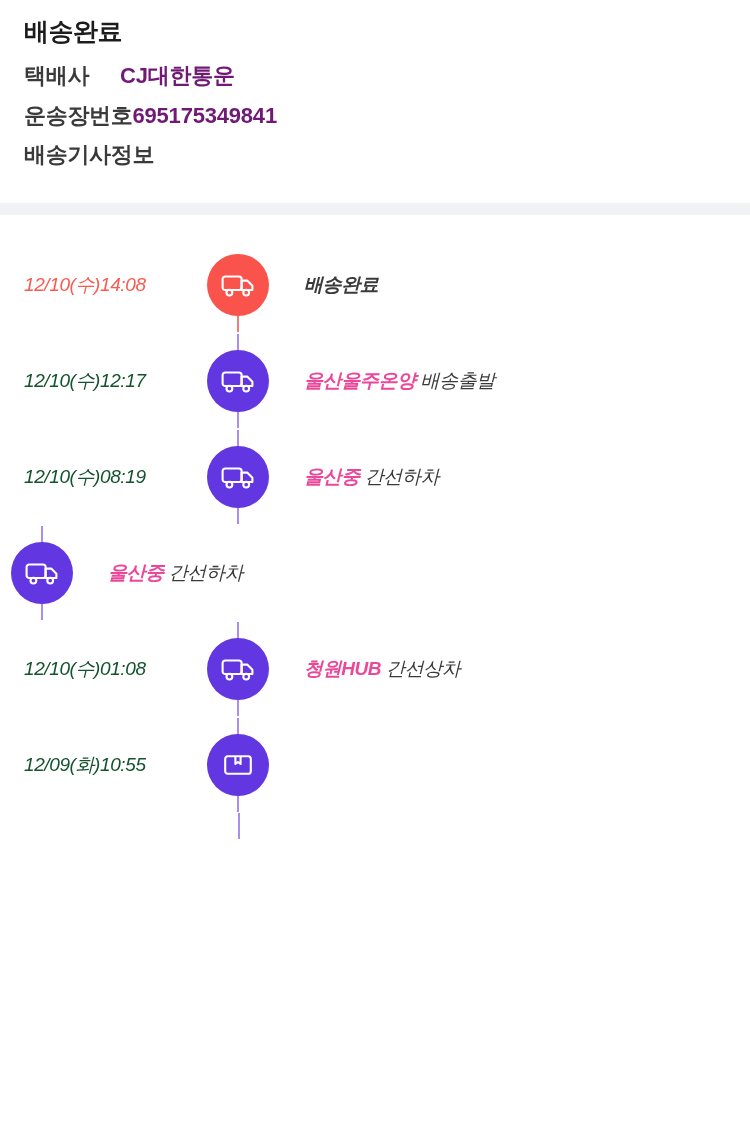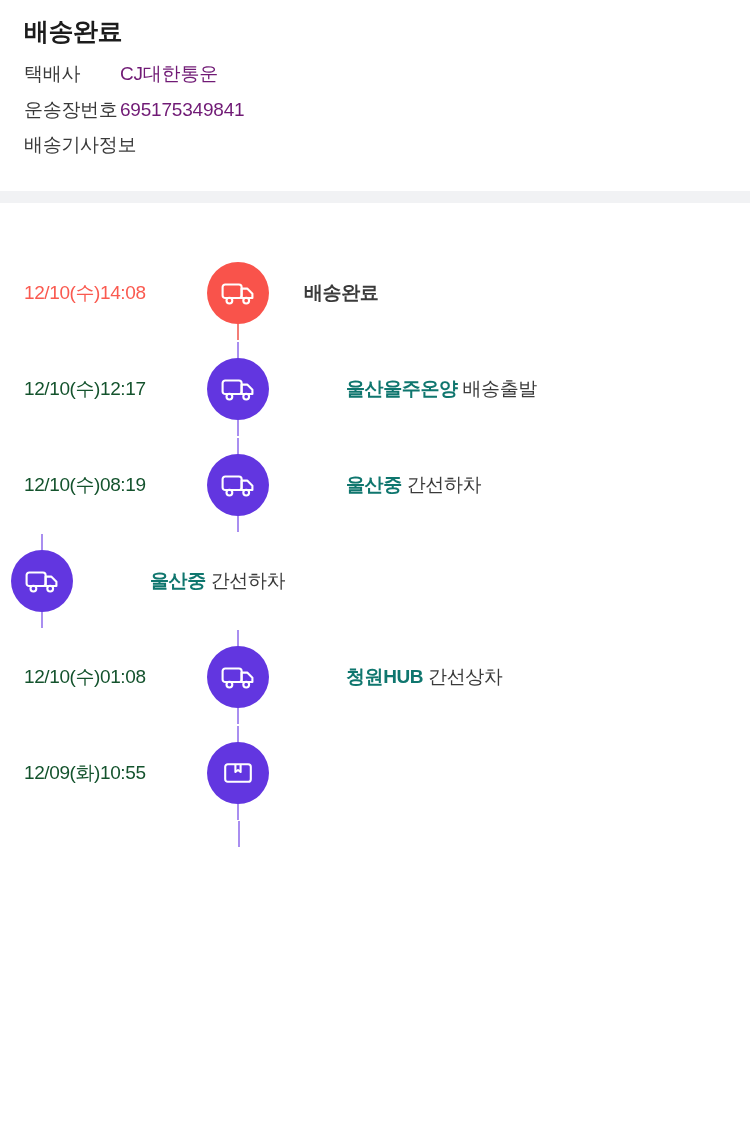--- a/index.html
+++ b/index.html
@@ -27,22 +27,23 @@
     font-weight: bold;
     color: #1c1c1c;
     letter-spacing: -0.5px;
     margin: 0 0 16px 0;
     line-height: 1.2;
   }
   .info-row {
     display: flex;
     align-items: flex-start;
     margin-bottom: 11px;
-    font-size: 19px;
+    font-size: 22px;
     line-height: 1.3;
+    font-weight: bold;
   }
   .info-label {
     color: #3a3a3a;
     letter-spacing: -0.3px;
     min-width: 96px;
   }
   .info-value {
     color: #701a75;
     letter-spacing: -0.2px;
   }
@@ -50,21 +51,22 @@
 
   .divider {
     height: 12px;
     background: #f1f2f4;
     width: 100%;
   }
 
   
   .timeline {
     position: relative;
-    padding: 42px 0 0 0;
+    padding: 22px 0 0 0;
+    font-style: italic;
   }
   .tl-item {
     position: relative;
     display: flex;
     align-items: center;
     height: 96px;
   }
   .tl-time {
     width: 196px;
     text-align: left;
@@ -121,23 +123,22 @@
 
   .tl-text {
     flex: 1;
     padding-left: 24px;
     font-size: 19px;
     letter-spacing: -0.4px;
     color: #3a3a3a;
     white-space: nowrap;
   }
   .tl-place {
-    color: #0f766e;
+    color: #ec4899;
     font-weight: bold;
-    margin-left: 42px;
   }
   .tl-item.active .tl-text { color: #f9534b; font-weight: bold; }
   .tl-desc { color: #3a3a3a; }
 
   
   .tl-tail {
     position: relative;
     height: 26px;
   }
   .tl-tail::before {

